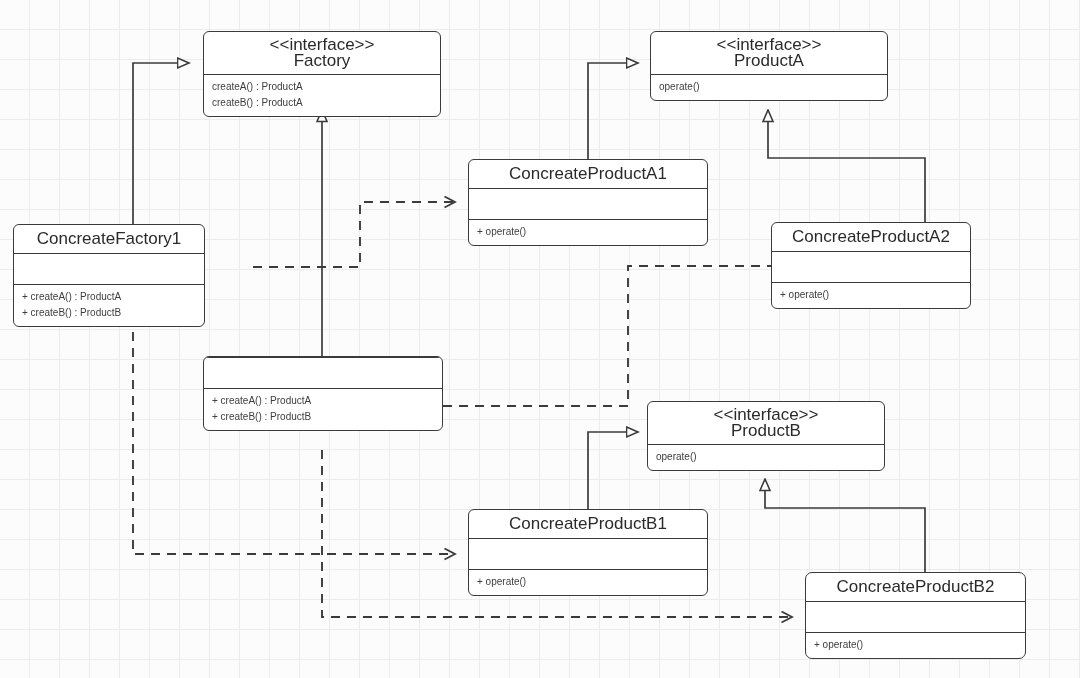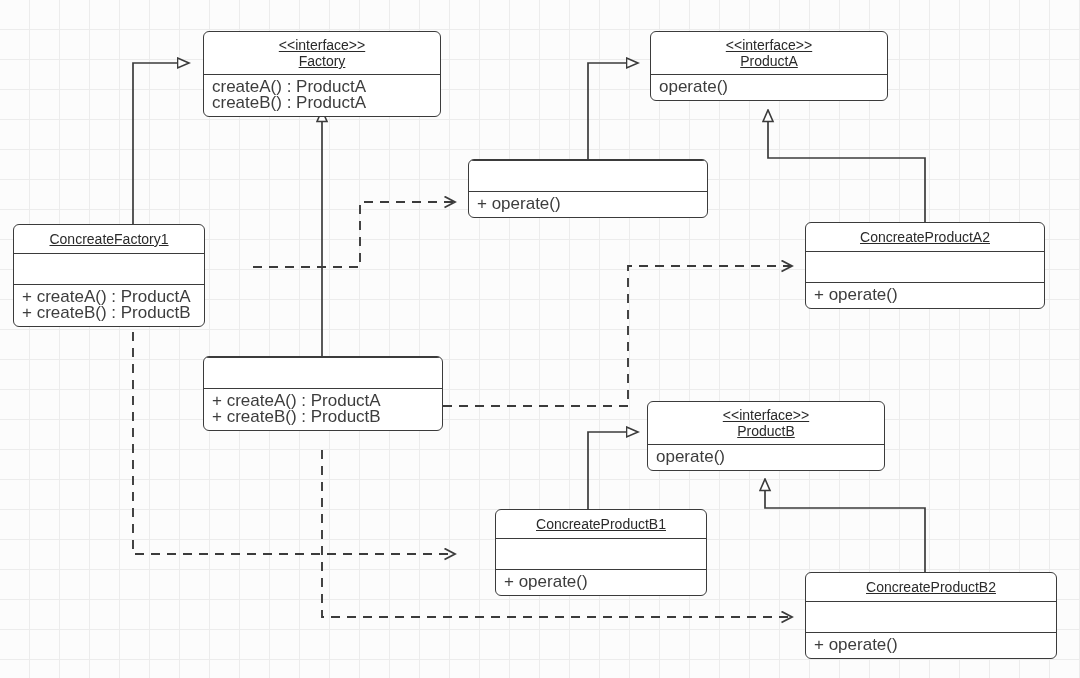--- a/index.html
+++ b/index.html
@@ -25,34 +25,33 @@
     position:absolute;
     background:#ffffff;
     border:1.6px solid #3b3b3b;
     border-radius:6px;
     box-sizing:border-box;
     overflow:hidden;
   }
   .hdr{
     text-align:center;
     color:#2a2a2a;
-    font-size:14px;
+    font-size:17px;
     line-height:16px;
     padding:6px 6px 6px 6px;
     box-sizing:border-box;
     white-space:pre-line;
-    text-decoration:underline;
   }
   .hdr.iface{ padding:5px 6px 5px 6px; }
   .sep{height:0;border-top:1.6px solid #3b3b3b;}
   .compart{
     box-sizing:border-box;
     padding:4px 8px 5px 8px;
     color:#3d3d3d;
-    font-size:17px;
+    font-size:10px;
     line-height:16px;
   }
   .compart.empty{min-height:30px;padding:0;}
   .compart .ln{white-space:pre;}
 </style>
 </head>
 <body>
 
 <div id="canvas">
 
@@ -136,49 +135,50 @@
     <div class="sep"></div>
     <div class="compart empty"></div>
     <div class="sep"></div>
     <div class="compart">
       <div class="ln">+ createA() : ProductA</div>
       <div class="ln">+ createB() : ProductB</div>
     </div>
   </div>
 
   <div class="node" style="left:468px;top:159px;width:240px;">
+    <div class="hdr">ConcreateProductA1</div>
     <div class="sep"></div>
     <div class="compart empty"></div>
     <div class="sep"></div>
     <div class="compart">
       <div class="ln">+ operate()</div>
     </div>
   </div>
 
-  <div class="node" style="left:805px;top:222px;width:240px;">
+  <div class="node" style="left:771px;top:222px;width:200px;">
     <div class="hdr">ConcreateProductA2</div>
     <div class="sep"></div>
     <div class="compart empty"></div>
     <div class="sep"></div>
     <div class="compart">
       <div class="ln">+ operate()</div>
     </div>
   </div>
 
-  <div class="node" style="left:468px;top:509px;width:212px;margin-left:27px;">
+  <div class="node" style="left:468px;top:509px;width:240px;">
     <div class="hdr">ConcreateProductB1</div>
     <div class="sep"></div>
     <div class="compart empty"></div>
     <div class="sep"></div>
     <div class="compart">
       <div class="ln">+ operate()</div>
     </div>
   </div>
 
-  <div class="node" style="left:805px;top:572px;width:252px;">
+  <div class="node" style="left:805px;top:572px;width:221px;border-radius:7px;">
     <div class="hdr">ConcreateProductB2</div>
     <div class="sep"></div>
     <div class="compart empty"></div>
     <div class="sep"></div>
     <div class="compart">
       <div class="ln">+ operate()</div>
     </div>
   </div>
 
 </div>

